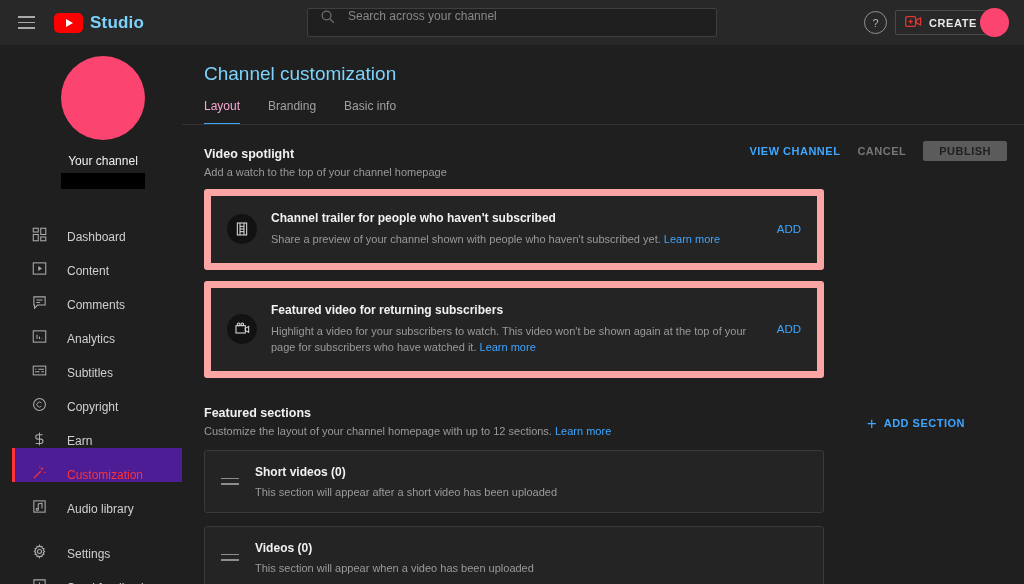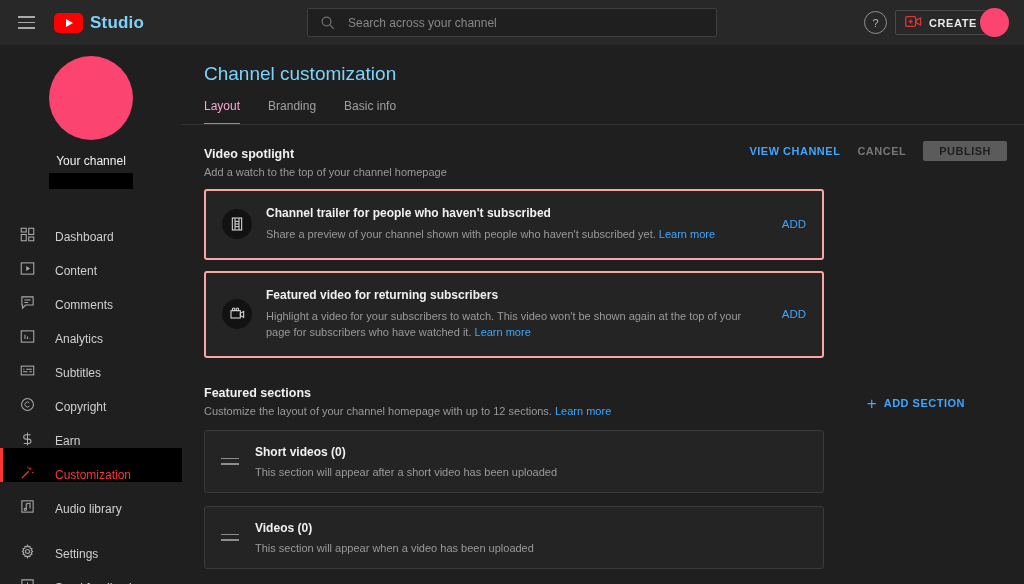--- a/index.html
+++ b/index.html
@@ -20,51 +20,51 @@
     justify-content: center; gap: 4px; cursor: pointer; }
   .hamburger span { display: block; height: 1.5px; width: 17px; background: #aaa; margin: 0 auto; }
   .yt-logo { display: flex; align-items: center; margin-left: 16px; gap: 7px; }
   .yt-mark { width: 29px; height: 20px; background: #ff0000; border-radius: 5px;
     display: flex; align-items: center; justify-content: center; }
   .yt-mark i { width: 0; height: 0; border-left: 7px solid #fff;
     border-top: 4.5px solid transparent; border-bottom: 4.5px solid transparent; margin-left: 2px; }
   .studio-word { font-size: 17px; font-weight: bold; letter-spacing: .2px; color: #7dd3fc; }
 
   .search-wrap { position: absolute; left: 307px; top: 8px; width: 410px; height: 29px;
-    border: 1px solid #3f3f3f; border-radius: 2px; display: flex; align-items: center;
+    border: 1px solid #3f3f3f; border-radius: 2px; display: flex; align-items: flex-start;
     background: #1f1f1f; }
   .search-ico { margin-left: 12px; opacity: .65; display: flex; }
   .search-input { flex: 1; background: transparent; border: none; outline: none;
     color: #ccc; font-size: 12px; font-family: "Liberation Sans", sans-serif; padding-left: 13px; }
   .search-input::placeholder { color: #888; }
 
   .help-btn { position: absolute; left: 864px; top: 11px; width: 23px; height: 23px;
     border-radius: 50%; border: 1.3px solid #909090; display: flex; align-items: center;
     justify-content: center; font-size: 11px; color: #b0b0b0; cursor: pointer; }
   .create-btn { position: absolute; left: 895px; top: 10px; height: 25px; padding: 0 9px;
     border: 1px solid #4a4a4a; border-radius: 2px; display: flex; align-items: center;
     gap: 7px; cursor: pointer; }
   .create-label { font-size: 11px; font-weight: bold; letter-spacing: .6px; color: #e8e8e8; }
   .avatar-top { position: absolute; left: 980px; top: 8px; width: 29px; height: 29px;
     border-radius: 50%; background: #fb4570; cursor: pointer; }
 
   
-  .sidebar { position: absolute; top: 45px; left: 0; width: 182px; height: 539px;
+  .sidebar { position: absolute; top: 45px; left: 12px; width: 182px; height: 539px;
     background: #1f1f1f; }
   .chan-block { padding-top: 11px; display: flex; flex-direction: column; align-items: center; }
   .chan-avatar { width: 84px; height: 84px; border-radius: 50%; background: #fb4570; cursor: pointer; }
   .chan-name { font-size: 12px; color: #f1f1f1; margin-top: 14px; }
   .chan-redact { width: 84px; height: 16px; background: #000; margin-top: 5px; }
   .nav { margin-top: 21px; }
   .nav-item { position: relative; height: 34px; display: flex; align-items: flex-end;
     padding-left: 17px; gap: 18px; cursor: pointer; }
   .nav-item .ic { width: 20px; height: 20px; display: flex; align-items: center;
     justify-content: center; color: #aaa; }
   .nav-item .lbl { font-size: 12px; color: #d0d0d0; }
-  .nav-item.active { background: #000000; }
+  .nav-item.active { background: #4c1d95; }
   .nav-item.active::before { content: ""; position: absolute; left: 0; top: 0;
     width: 3px; height: 100%; background: #f33; }
   .nav-item.active .lbl { color: #f33; }
   .nav-item.active .ic { color: #f33; }
   .nav-gap { height: 11px; }
 
   
   .main { position: absolute; top: 45px; left: 182px; width: 842px; height: 539px;
     background: #1f1f1f; }
   .page-title { font-size: 19px; color: #7dd3fc; padding: 18px 8px 0 22px; }
@@ -78,21 +78,21 @@
   .act-link { font-size: 11px; font-weight: bold; letter-spacing: .5px; color: #3ea6ff; cursor: pointer; }
   .act-cancel { font-size: 11px; font-weight: bold; letter-spacing: .5px; color: #777; cursor: pointer; }
   .act-publish { font-size: 11px; font-weight: bold; letter-spacing: .5px; color: #1f1f1f;
     background: #5b5b5b; border-radius: 2px; padding: 4px 16px; cursor: pointer; }
 
   .section-head { padding-left: 22px; margin-top: 22px; }
   .sec-title { font-size: 12.5px; font-weight: bold; color: #f1f1f1; }
   .sec-sub { font-size: 11px; color: #9a9a9a; margin-top: 5px; }
   .link-blue { color: #3ea6ff; cursor: pointer; }
 
-  .card { margin: 11px 0 0 22px; width: 620px; border: 2px solid #fca5a5; border-radius: 3px;
+  .card { margin: 11px 0 0 22px; width: 620px; border: 7px solid #fca5a5; border-radius: 3px;
     background: #242424; display: flex; align-items: center; padding: 15px 16px; gap: 14px; }
   .card-ico { width: 30px; height: 30px; border-radius: 50%; background: #121212;
     display: flex; align-items: center; justify-content: center; flex: 0 0 30px; color: #d8d8d8; }
   .card-body { flex: 1; }
   .card-title { font-size: 12px; font-weight: bold; color: #f1f1f1; }
   .card-desc { font-size: 11px; color: #9a9a9a; margin-top: 6px; line-height: 1.5; }
   .card-add { font-size: 11.5px; color: #3ea6ff; cursor: pointer; padding-left: 10px; }
 
   .feat-head { display: flex; align-items: flex-start; width: 802px; padding-left: 22px;
     margin-top: 28px; }

